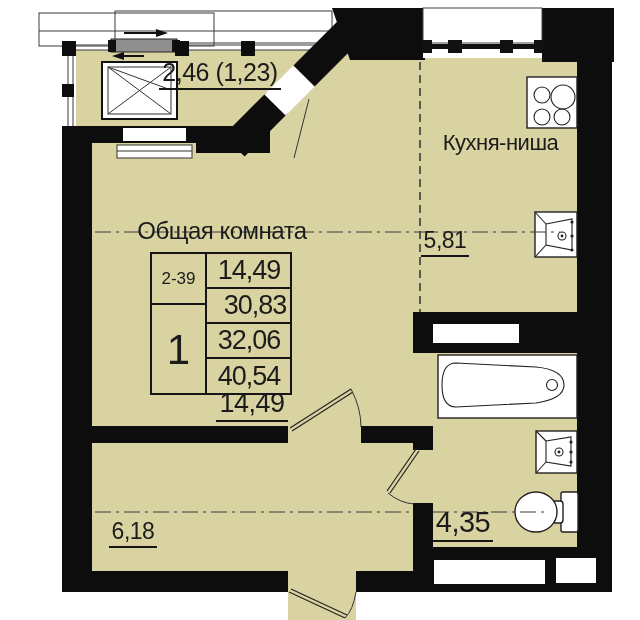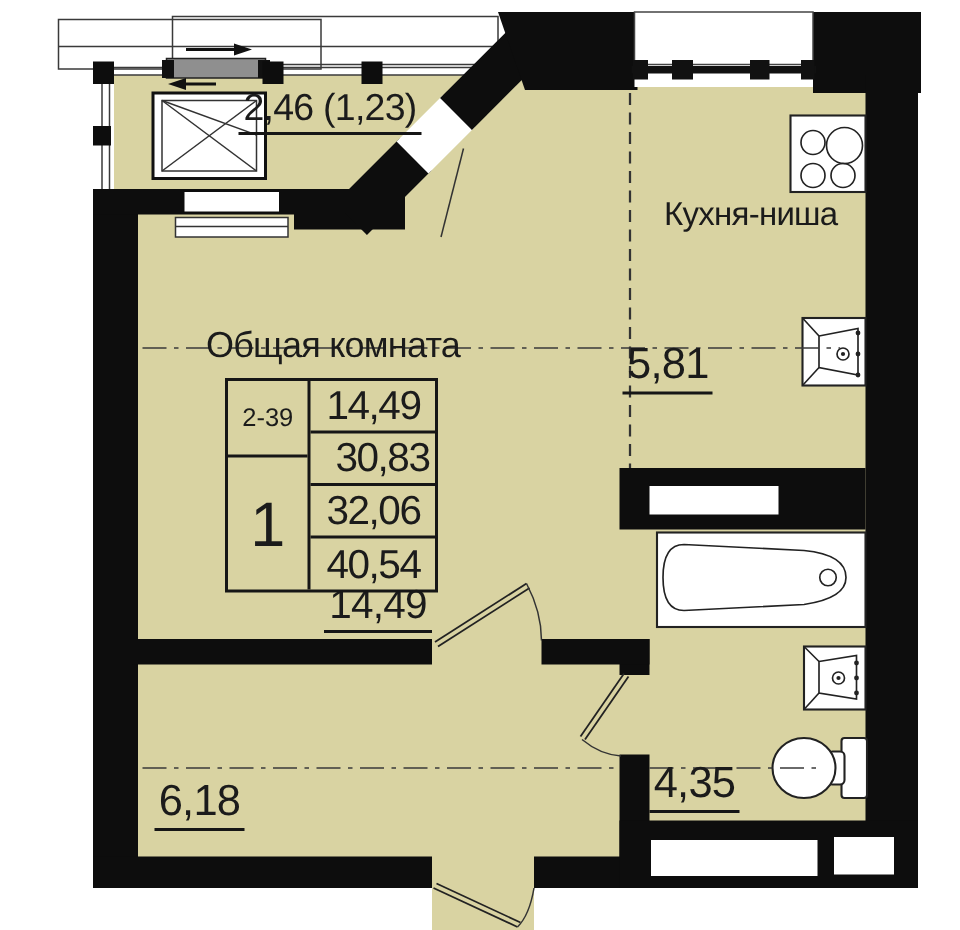--- a/index.html
+++ b/index.html
@@ -6,21 +6,21 @@
   #stage{position:relative;width:640px;height:620px;background:#fff;overflow:hidden;
          font-family:"Liberation Sans", sans-serif;color:#1b1b1b;}
   #plan-svg{position:absolute;left:0;top:0;}
   .floor{fill:var(--floor,#d9d3a2);}
   .wall{fill:var(--wall,#0d0d0d);stroke:none;}
   .thin{fill:none;stroke:#3a3a3a;stroke-width:1;}
   .fix{fill:#ffffff;stroke:#222;stroke-width:1.4;}
   .fixline{fill:none;stroke:#222;stroke-width:1.1;}
   .lbl{position:absolute;text-align:center;white-space:nowrap;letter-spacing:-0.5px;}
   .ul{display:inline-block;border-bottom:2px solid #161616;padding:0 3px 1px 3px;}
-  .areaNum{font-size:29px;}
+  .areaNum{font-size:23px;}
   
   #info-table{position:absolute;left:150px;top:252px;width:142px;height:143px;
               border:2px solid #161616;box-sizing:border-box;text-align:center;}
   #info-table .vline{position:absolute;left:53px;top:0;width:0;height:100%;border-left:2px solid #161616;}
   .tcell{position:absolute;display:flex;align-items:center;justify-content:center;box-sizing:border-box;}
   .rrow{left:55px;width:84px;height:35px;font-size:27px;letter-spacing:-1px;border-bottom:2px solid #161616;}
   .lcell{left:0;width:53px;}
 </style>
 </head>
 <body>

